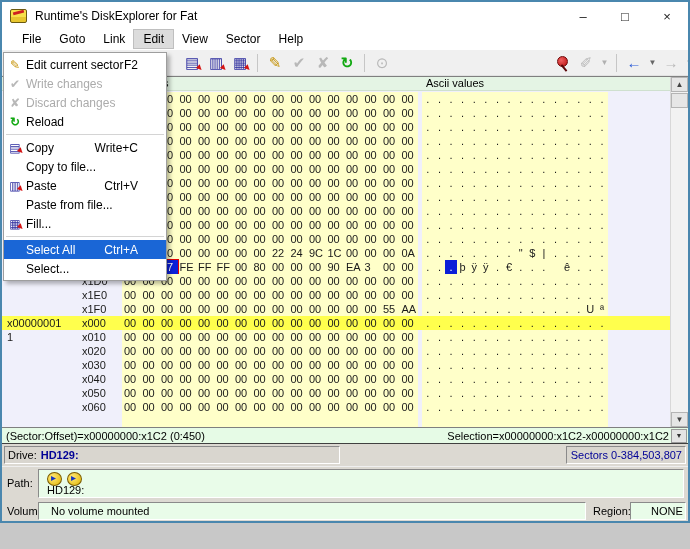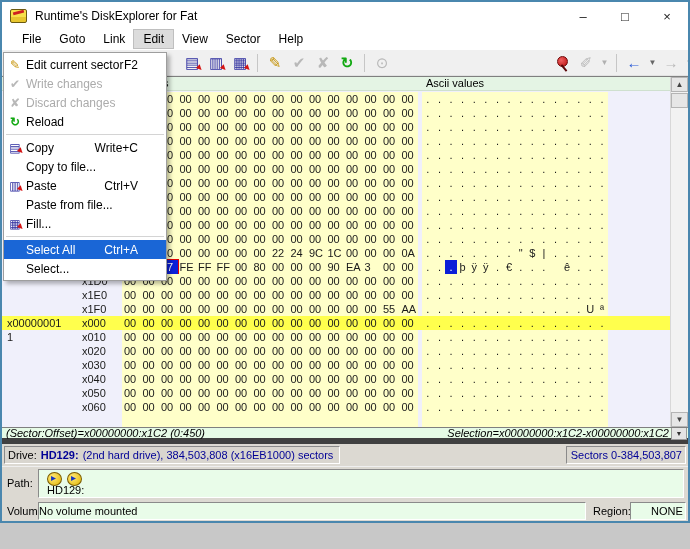--- a/index.html
+++ b/index.html
@@ -56,42 +56,42 @@
   .hx-row.hl .c-sector,.hx-row.hl .c-offset,.hx-row.hl .c-hex,.hx-row.hl .c-gap,
   .hx-row.hl .c-ascii,.hx-row.hl .c-fill{background:#ffff4d;}
   .c-hex span.sel{background:#0b1fd8;color:#fff;outline:1px solid #e00000;}
   .c-ascii span.sel{background:#0b1fd8;color:#fff;}
   
   .vscroll{position:absolute;right:0;top:0;bottom:0;width:18px;background:#f2f2f2;border-left:1px solid #d8d8d8;z-index:10;}
   .vs-btn{height:15px;background:#e6e6e6;border:1px solid #b4b4b4;display:flex;align-items:center;justify-content:center;font-size:8px;color:#444;}
   .vs-btn.down{position:absolute;bottom:0;left:0;right:0;}
   .vs-thumb{height:15px;background:#e6e6e6;border:1px solid #b4b4b4;margin-top:1px;}
   
-  .statusline{height:16px;display:flex;align-items:center;background:#e6fbe6;font-size:11px;color:#000;border-bottom:6px solid #404040;font-style:italic;}
+  .statusline{height:16px;display:flex;align-items:center;background:#e6fbe6;font-size:11px;color:#000;border-bottom:1px solid #404040;}
   .sl-left{flex:1;padding-left:4px;}
   .sl-right{padding-right:2px;}
   .sl-dd{width:16px;height:14px;margin-right:1px;background:#e4e4e4;border:1px solid #9a9a9a;display:flex;align-items:center;justify-content:center;font-size:7px;color:#333;}
   .drivebar{height:22px;display:flex;align-items:center;background:#dcd9d2;font-size:11px;}
   .sunken{border:1px solid;border-color:#8a8a8a #ffffff #ffffff #8a8a8a;background:#d9d6cf;height:18px;display:flex;align-items:center;}
   .drv-box{width:336px;margin-left:2px;padding-left:3px;white-space:nowrap;overflow:hidden;}
   .drv-label{color:#000;margin-right:4px;}
   .drv-name{color:#000096;font-weight:bold;margin-right:4px;}
   .drv-info{color:#000096;}
   .drv-spacer{flex:1;}
   .sect-box{width:120px;margin-right:2px;justify-content:flex-end;padding-right:3px;color:#000096;}
   .pathbar{height:34px;display:flex;background:#dcd9d2;font-size:11px;border-top:1px solid #efefef;}
   .path-label{width:36px;padding:10px 0 0 5px;color:#000;}
   .path-field{flex:1;margin:2px 4px 2px 0;background:#e9fce9;border:1px solid;border-color:#8a8a8a #ffffff #ffffff #8a8a8a;position:relative;}
   .path-icons{position:absolute;left:8px;top:2px;display:flex;gap:5px;}
   .drive-ic{width:15px;height:14px;border-radius:50%;background:radial-gradient(circle at 35% 35%,#ffe97a,#e0b400);border:1px solid #7a5c00;position:relative;}
   .drive-ic::after{content:"▸";position:absolute;left:3px;top:-1px;font-size:10px;color:#1535c0;}
   .path-value{position:absolute;left:8px;bottom:1px;color:#000;}
   .volumebar{height:22px;display:flex;align-items:center;background:#dcd9d2;font-size:11px;}
   .vol-label{width:36px;padding-left:5px;}
-  .vol-field{flex:1;height:18px;background:#e9fce9;border:1px solid;border-color:#8a8a8a #ffffff #ffffff #8a8a8a;display:flex;align-items:center;padding-left:0;}
+  .vol-field{flex:1;height:18px;background:#e9fce9;border:1px solid;border-color:#8a8a8a #ffffff #ffffff #8a8a8a;display:flex;align-items:center;padding-left:12px;}
   .region-label{width:44px;padding-left:7px;}
   .region-field{width:56px;height:18px;margin-right:2px;background:#e9fce9;border:1px solid;border-color:#8a8a8a #ffffff #ffffff #8a8a8a;display:flex;align-items:center;padding-left:20px;}
   .statusbar{height:25px;background:#f0f0f0;border-top:1px solid #d0d0d0;display:flex;align-items:center;font-size:11px;position:relative;}
   .sb-text{padding-left:5px;}
   .grip{position:absolute;right:1px;bottom:1px;width:13px;height:13px;background:repeating-linear-gradient(135deg,#ffffff 0 1px,#9a9a9a 1px 2px,transparent 2px 5px);clip-path:polygon(100% 0,100% 100%,0 100%);}
 </style>
 </head>
 <body>
 
 <div class="window">
@@ -1190,21 +1190,20 @@
   <div class="statusline">
     <span class="sl-left">(Sector:Offset)=x00000000:x1C2 (0:450)</span>
     <span class="sl-right">Selection=x00000000:x1C2-x00000000:x1C2</span>
     <span class="sl-dd">▼</span>
   </div>
 
   <div class="drivebar">
     <div class="sunken drv-box">
       <span class="drv-label">Drive:</span>
       <span class="drv-name">HD129:</span>
-      <span class="drv-info">(2nd hard drive), 384,503,808 (x16EB1000) sectors</span>
     </div>
     <div class="drv-spacer"></div>
     <div class="sunken sect-box">Sectors 0-384,503,807</div>
   </div>
 
   <div class="pathbar">
     <div class="path-label">Path:</div>
     <div class="path-field">
       <div class="path-icons">
         <span class="drive-ic"></span>

